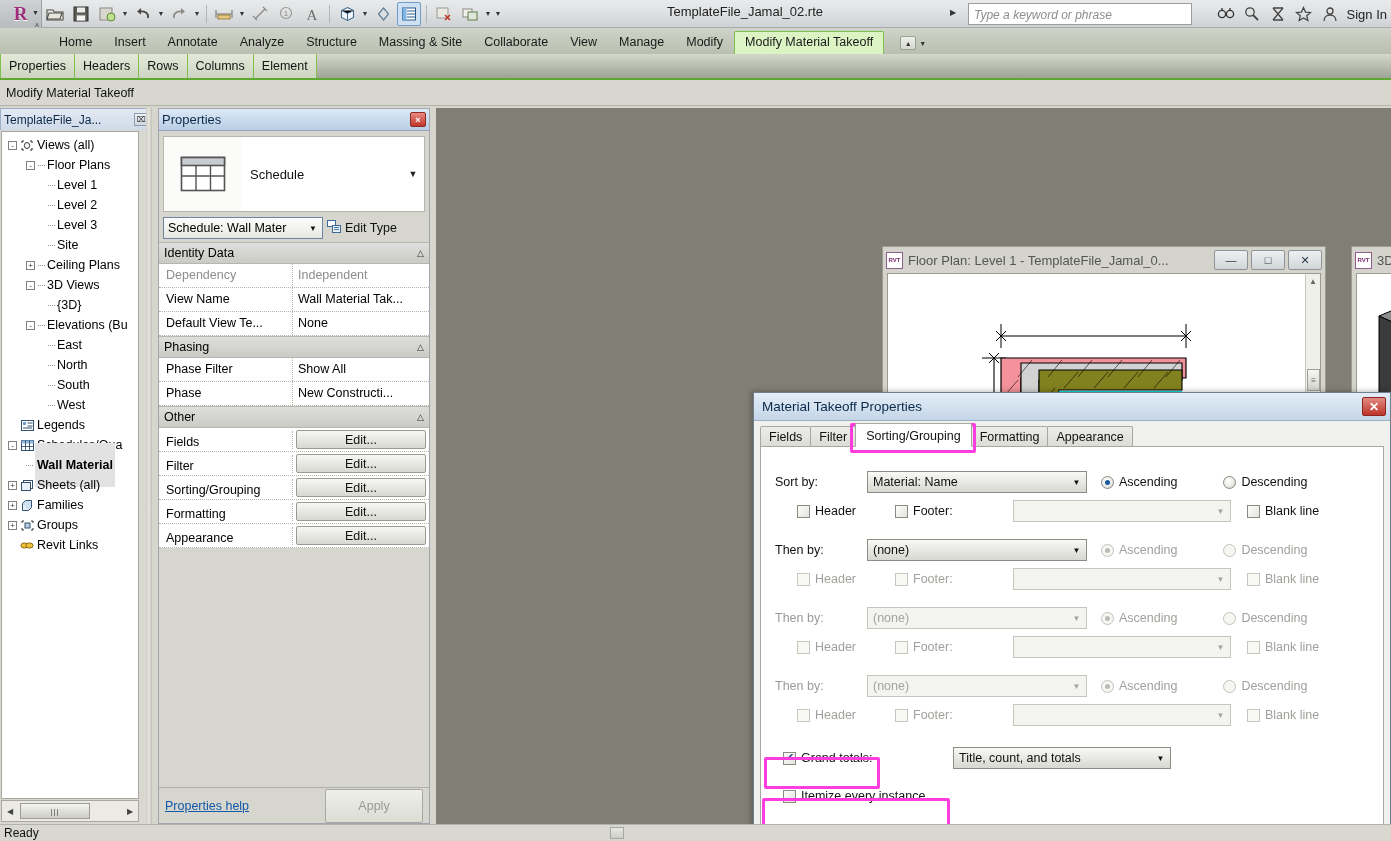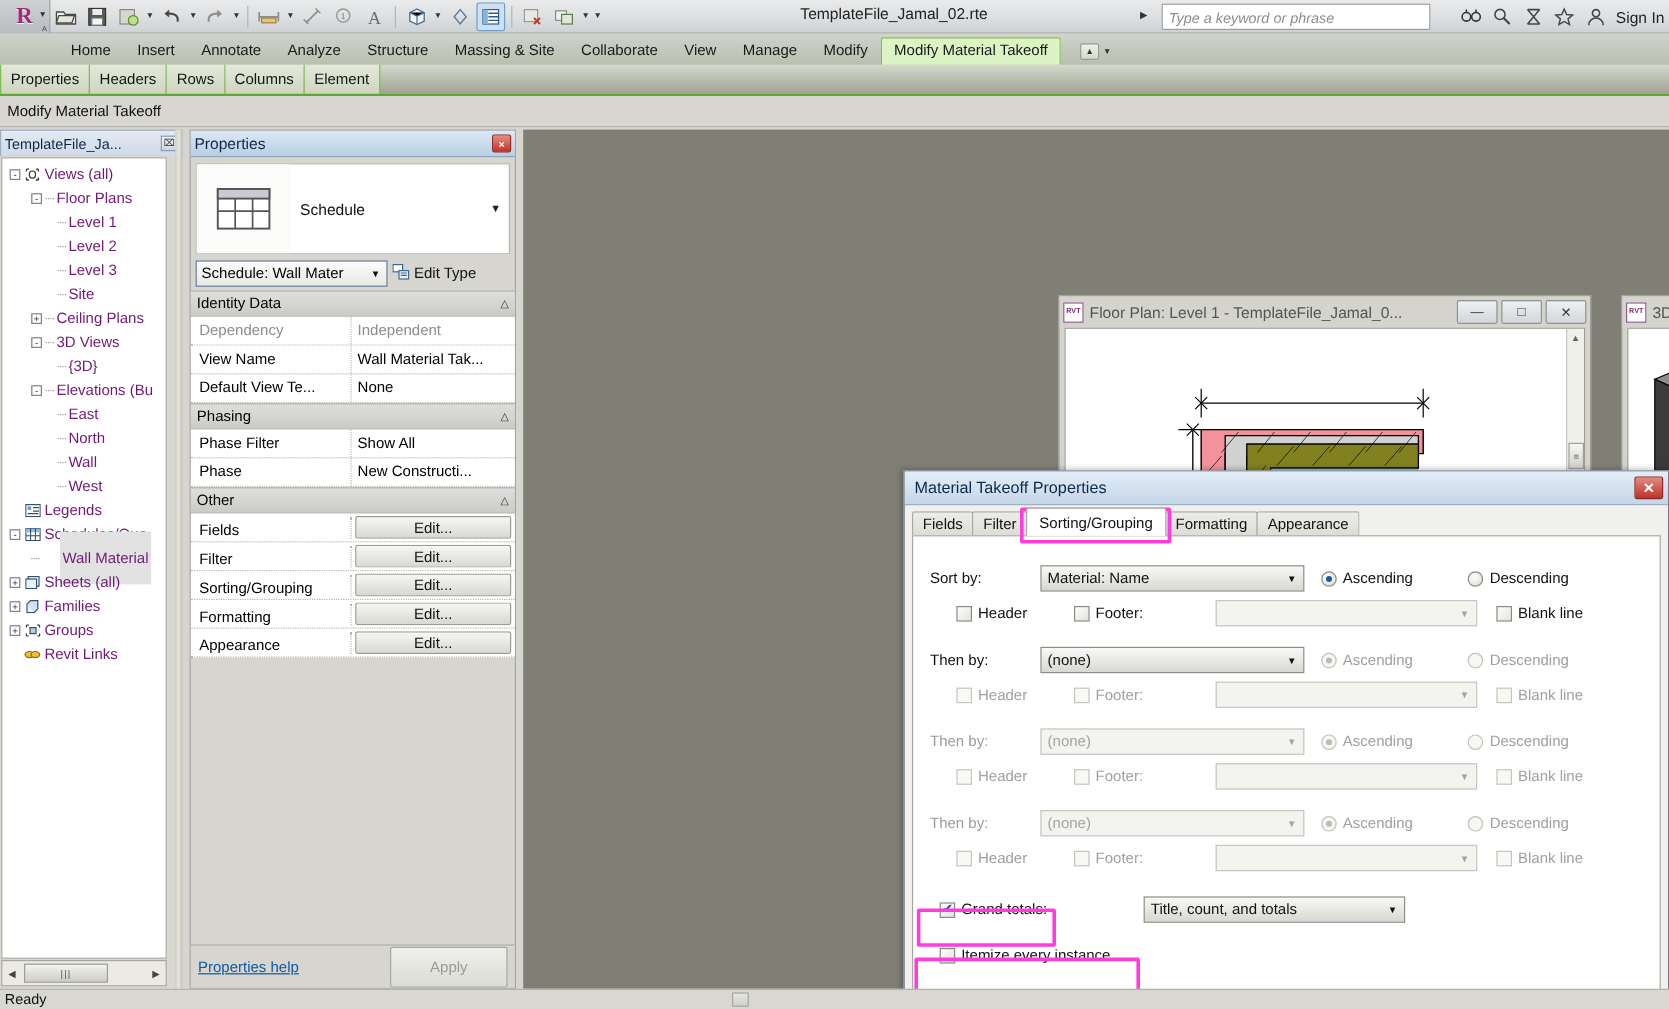--- a/index.html
+++ b/index.html
@@ -132,22 +132,22 @@
   }
   .tnode { display:flex; align-items:center; height:20px; font-size:12.5px; white-space:nowrap; }
   .tnode .tg {
     width:9px; height:9px; border:1px solid #808080; background:#fff;
     display:inline-flex; align-items:center; justify-content:center;
     font-size:8px; line-height:7px; color:#333; margin-right:3px; flex:none;
   }
   .tnode .tgspace { width:12px; flex:none; }
   .tnode .dash { width:7px; border-top:1px dotted #9a9a9a; margin-right:2px; flex:none;}
   .tnode .ticon { width:14px; height:13px; margin-right:3px; flex:none; display:flex;align-items:center;justify-content:center;}
-  .tnode .tlabel { color:#701a75; }
-  .tnode.sel .tlabel { font-weight:normal; background:#e2e2e2; padding:15px 2px;margin-left:15px;}
+  .tnode .tlabel { color:#000000; }
+  .tnode.sel .tlabel { font-weight:bold; background:#e2e2e2; padding:15px 2px;}
   .indent1 { padding-left:4px; }
   .indent2 { padding-left:22px; }
   .indent3 { padding-left:44px; }
   #browserScroll {
     position:absolute; left:1px; top:692px; width:138px; height:22px;
     background:#eceae4; border:1px solid #a8a8a0; display:flex; align-items:center;
   }
   #browserScroll .ar { width:16px; text-align:center; font-size:8px; color:#444; }
   #browserScroll .thumb {
     flex:none; width:70px; height:16px; margin-left:2px;
@@ -602,21 +602,21 @@
     <div class="tnode indent3">
       <span class="dash"></span>
       <span class="tlabel">East</span>
     </div>
     <div class="tnode indent3">
       <span class="dash"></span>
       <span class="tlabel">North</span>
     </div>
     <div class="tnode indent3">
       <span class="dash"></span>
-      <span class="tlabel">Wall</span>
+      <span class="tlabel">South</span>
     </div>
     <div class="tnode indent3">
       <span class="dash"></span>
       <span class="tlabel">West</span>
     </div>
 
     <div class="tnode indent1">
       <span class="tgspace"></span>
       <span class="ticon">
         <svg width="13" height="11" viewBox="0 0 13 11">

